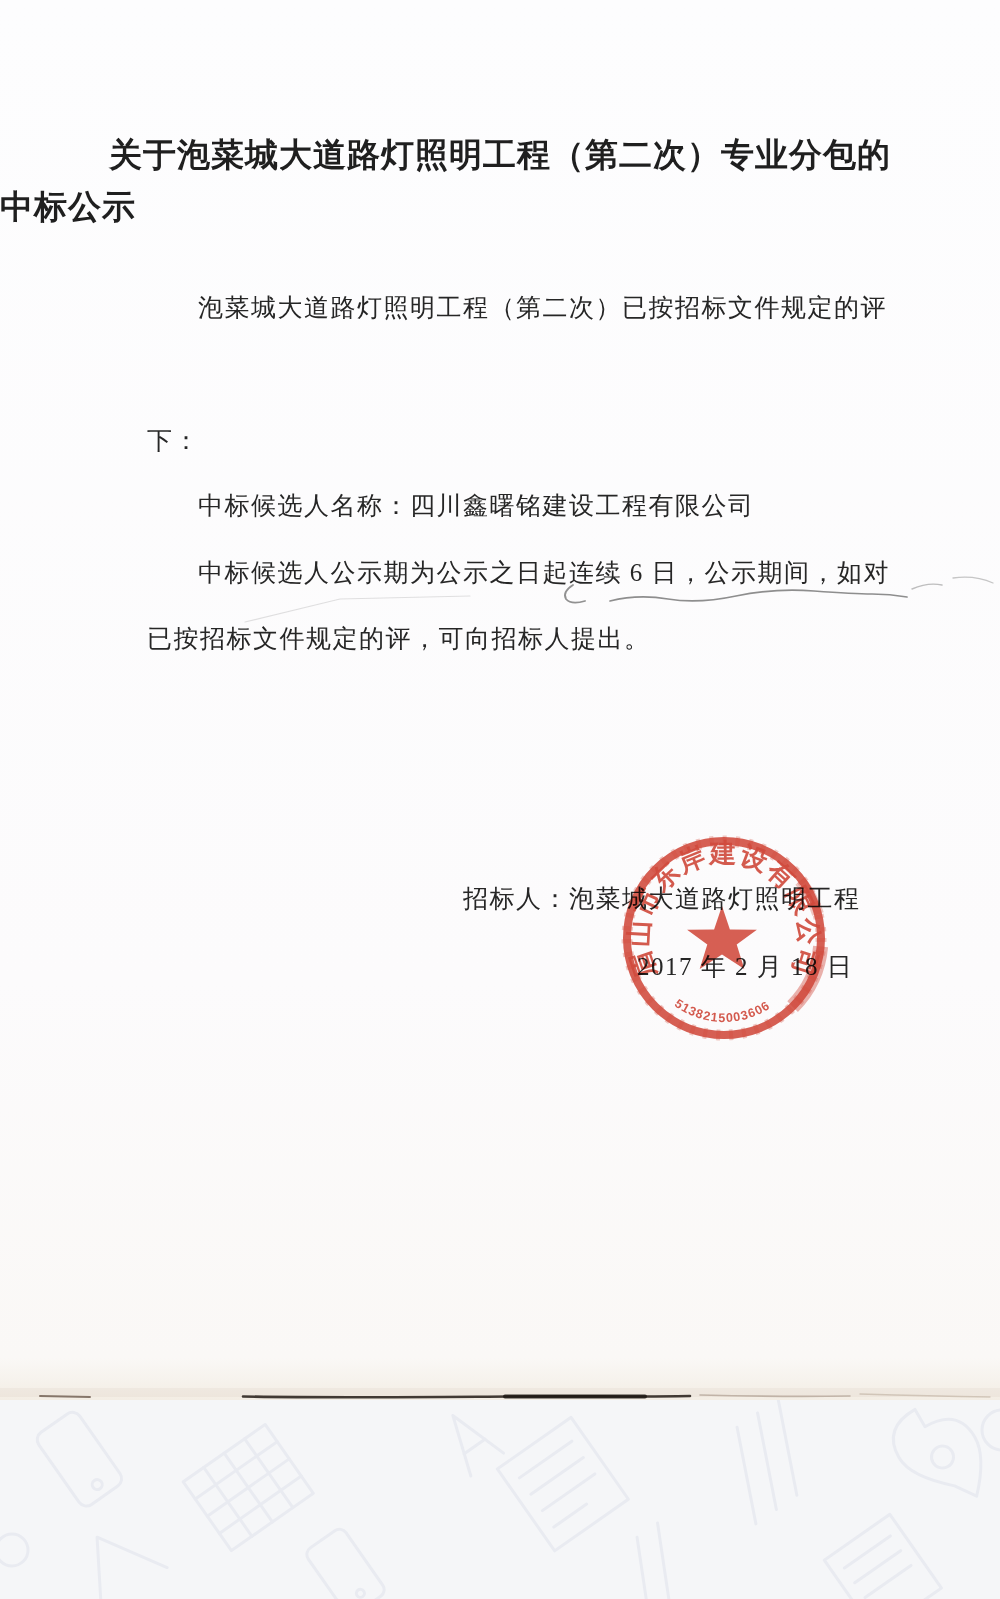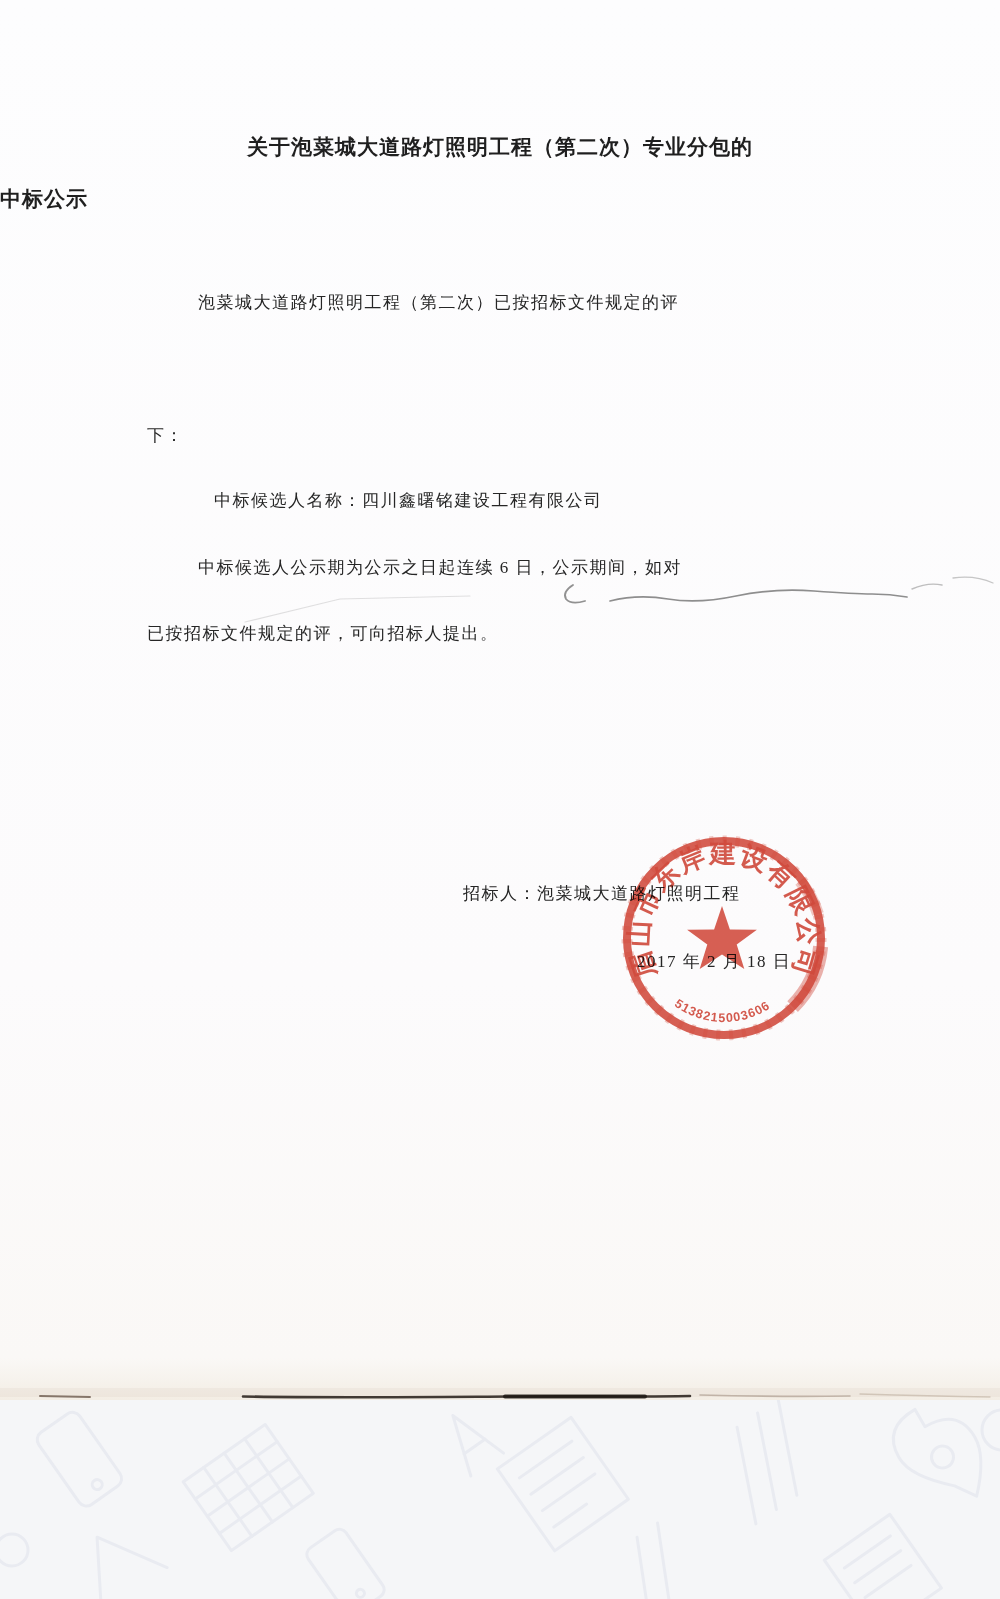--- a/index.html
+++ b/index.html
@@ -6,28 +6,28 @@
   body{
     width:1000px;height:1599px;position:relative;overflow:hidden;
     background:#ffffff;
     font-family:"Liberation Serif","DejaVu Serif",serif;
   }
   .paper{
     position:absolute;left:0;top:0;width:1000px;height:1400px;
     background:linear-gradient(180deg,#fdfdfe 0%,#fcfbfc 70%,#faf8f6 97%,#f3ede4 100%);
   }
   .tline{position:absolute;color:#262626;white-space:nowrap;}
-  .title{font-size:21px;font-weight:600;letter-spacing:1px;color:#1f1f1f;}
+  .title{font-size:33px;font-weight:600;letter-spacing:1px;color:#1f1f1f;}
   .title1{left:0;width:1000px;top:133;text-align:center;top:133px;}
   .title2{left:0;width:1000px;top:185px;text-align:left;}
-  .body-t{font-size:17px;letter-spacing:1.5px;}
+  .body-t{font-size:25px;letter-spacing:1.5px;}
   .l-p1a{left:198px;top:291px;}
   .l-p1b{left:147px;top:358px;}
   .l-p1c{left:147px;top:424px;}
-  .l-cand{left:214px;top:489px;}
+  .l-cand{left:198px;top:489px;}
   .l-not1{left:198px;top:556px;}
   .l-not2{left:147px;top:622px;}
   .l-phone{left:200px;top:754px;}
   .l-tend{left:463px;top:882px;}
   .l-date{left:637px;top:950px;}
   .crease-svg{position:absolute;left:0;top:0;pointer-events:none;}
   .seal-svg{
     position:absolute;left:604px;top:818px;width:240px;height:240px;
     mix-blend-mode:multiply;opacity:0.92;pointer-events:none;
   }

